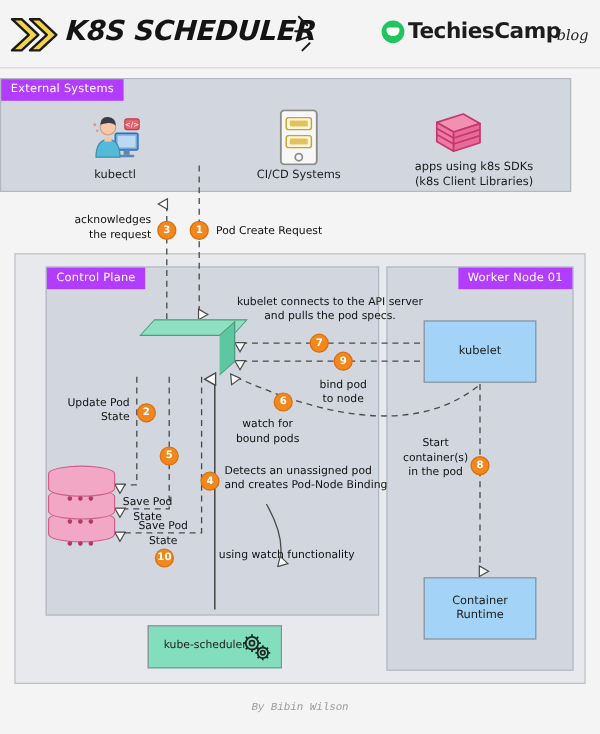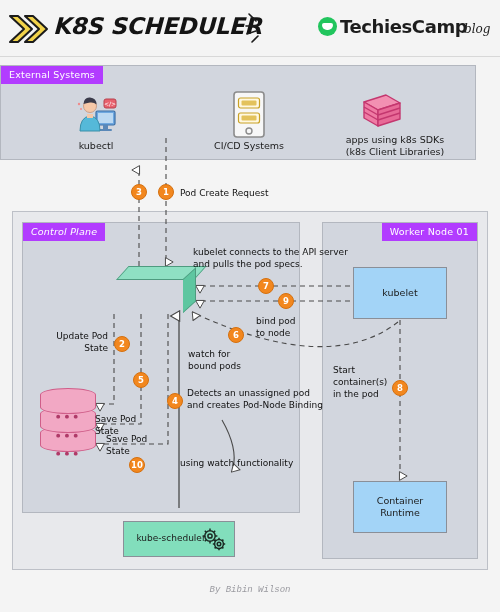--- a/index.html
+++ b/index.html
@@ -67,21 +67,21 @@
     letter-spacing: 0.2px;
   }
   .tag-left { left: 0; }
   .tag-right { right: 0; }
 
   #external-systems { left: 0; top: 65px; width: 476px; height: 95px; }
   #outer-cluster {
     left: 12px; top: 211px; width: 476px; height: 359px;
     background: #e8e9ec; border: 1px solid #bdc0c7;
   }
-  #control-plane { left: 22px; top: 222px; width: 278px; height: 291px; font-style: italic; }
+  #control-plane { left: 38px; top: 222px; width: 278px; height: 291px; }
   #worker-node   { left: 322px; top: 222px; width: 156px; height: 337px; }
 
   
   .box {
     position: absolute;
     border: 1px solid #8a8f98;
     display: flex; align-items: center; justify-content: center;
     text-align: center;
     font-size: 9.5px; color: #1b1b1b; line-height: 1.25;
   }
@@ -128,21 +128,21 @@
     position: absolute; text-align: center;
     font-size: 9.5px; color: #1b1b1b; line-height: 1.3;
   }
   #kubectl-icon { position: absolute; left: 74px; top: 95px; width: 44px; height: 40px; }
   #cicd-icon { position: absolute; left: 233px; top: 91px; width: 32px; height: 47px; }
   #sdk-icon { position: absolute; left: 350px; top: 92px; width: 54px; height: 42px; }
 
   
   .flow-label {
     position: absolute; font-size: 9px; color: #111; line-height: 1.35;
-    text-align: left; white-space: nowrap;
+    text-align: center; white-space: nowrap;
   }
   .flow-label.l-left { text-align: right; }
   .flow-label.l-start { text-align: left; }
   .step {
     position: absolute; width: 16px; height: 16px; border-radius: 50%;
     background: #f2871e; border: 1px solid #d4700f;
     color: #ffffff; font-size: 8.5px; font-weight: bold;
     display: flex; align-items: center; justify-content: center;
   }
   .footer-credit {
@@ -302,20 +302,24 @@
         <circle cx="19" cy="17" r="1.8"></circle>
         <path d="M19,10.8 L19,12.6 M19,21.4 L19,23.2 M12.8,17 L14.6,17 M23.4,17 L25.2,17 M14.6,12.6 L15.9,13.9 M22.1,20.1 L23.4,21.4 M23.4,12.6 L22.1,13.9 M15.9,20.1 L14.6,21.4"></path>
       </g>
     </svg>
   </div>
 
   <div class="step" style="left:158px; top:184px;">1</div>
   <div class="flow-label l-start" style="left:180px; top:187px;">Pod Create Request</div>
 
   <div class="step" style="left:131px; top:184px;">3</div>
+  <div class="flow-label l-left" style="left:28px; top:178px; width:98px;">
+    <div>acknowledges</div>
+    <div>the request</div>
+  </div>
 
   <div class="step" style="left:114px; top:336px;">2</div>
   <div class="flow-label l-left" style="left:32px; top:330px; width:76px;">
     <div>Update Pod</div>
     <div>State</div>
   </div>
 
   <div class="step" style="left:133px; top:372px;">5</div>
   <div class="flow-label" style="left:95px; top:413px; width:56px;">
     <div>Save Pod</div>

